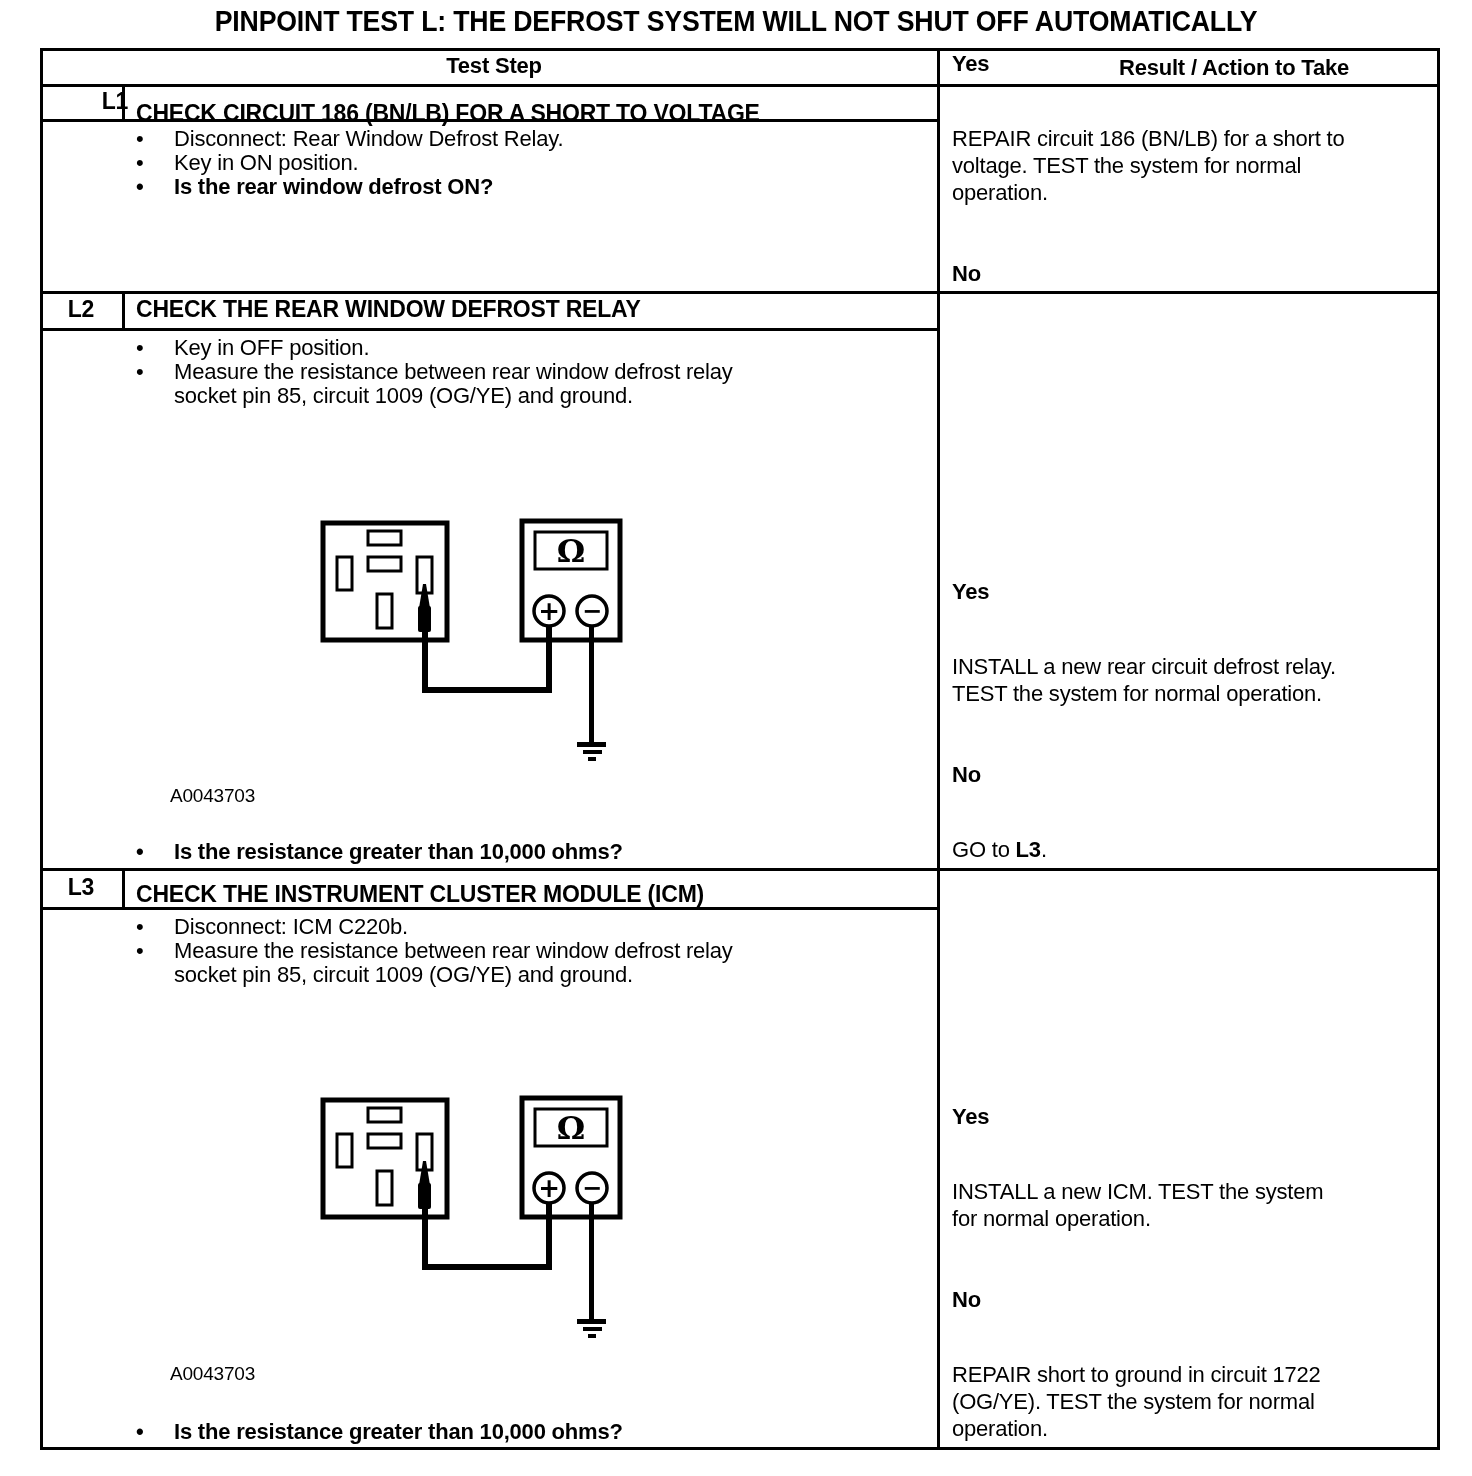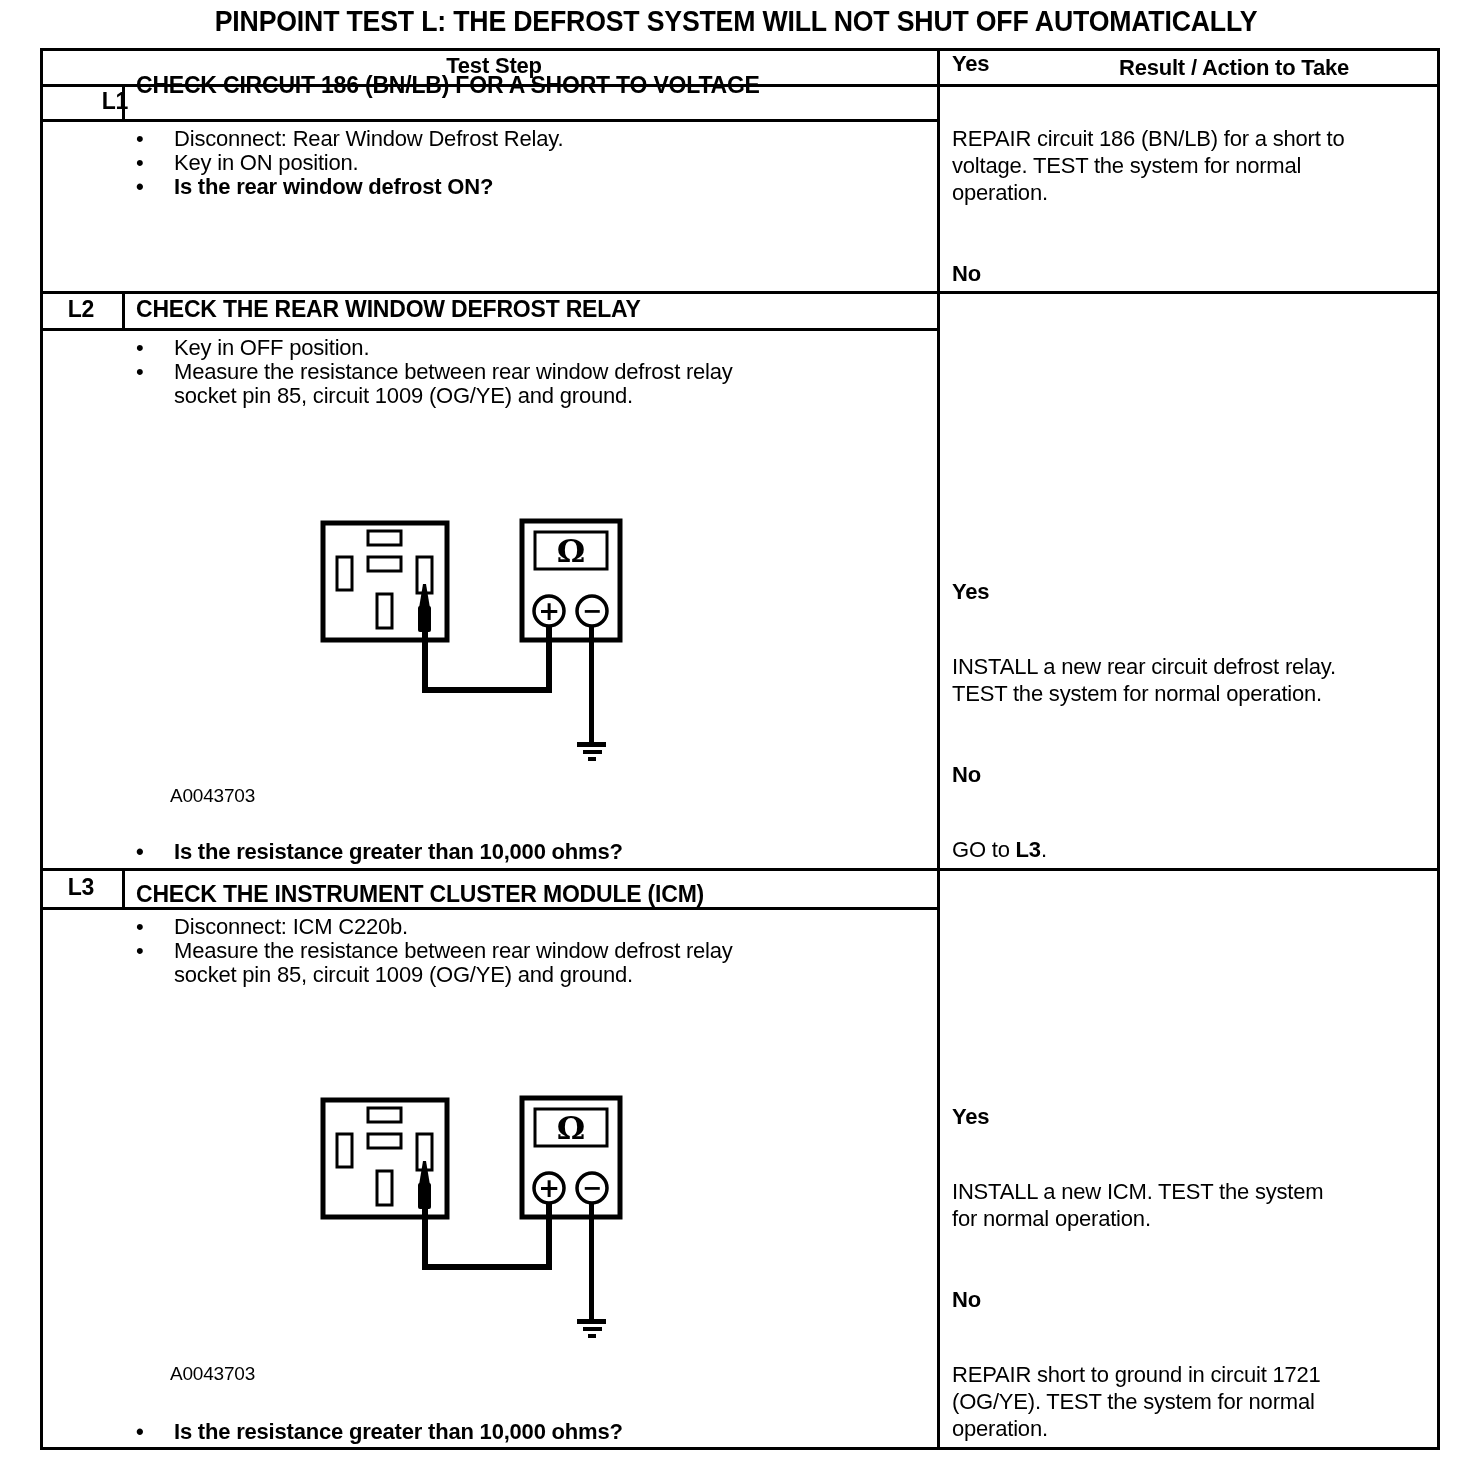--- a/index.html
+++ b/index.html
@@ -61,21 +61,21 @@
   <div class="line" style="left:122px;top:291px;width:3px;height:40px;"></div>
   <div class="line" style="left:40px;top:868px;width:1400px;height:3px;"></div>
 
   <div class="line" style="left:40px;top:907px;width:900px;height:3px;"></div>
   <div class="line" style="left:122px;top:868px;width:3px;height:42px;"></div>
 
   <div class="abs th" style="left:44px;top:48px;width:900px;height:36px;">Test Step</div>
   <div class="abs th" style="left:984px;top:48px;width:500px;height:40px;">Result / Action to Take</div>
 
   <div class="abs step-id" style="left:40px;top:84px;width:82px;height:35px;margin-left:34px;">L1</div>
-  <div class="abs step-title" style="left:136px;top:68px;width:800px;height:35px;">CHECK CIRCUIT 186 (BN/LB) FOR A SHORT TO VOLTAGE</div>
+  <div class="abs step-title" style="left:136px;top:96px;width:800px;height:35px;">CHECK CIRCUIT 186 (BN/LB) FOR A SHORT TO VOLTAGE</div>
 
   <div class="abs bullets" style="left:136px;top:127px;width:700px;">
     <div class="bullet-row">
       <span class="bullet-marker">•</span>
       <span class="bullet-text">Disconnect: Rear Window Defrost Relay.</span>
     </div>
     <div class="bullet-row">
       <span class="bullet-marker">•</span>
       <span class="bullet-text">Key in ON position.</span>
     </div>
@@ -195,18 +195,18 @@
       <span class="bullet-marker">•</span>
       <span class="bullet-text">Is the resistance greater than 10,000 ohms?</span>
     </div>
   </div>
 
   <div class="abs result-cell" style="left:952px;top:868px;width:480px;height:582px;padding-bottom:8px;">
     <p class="res-label">Yes</p>
     <p>INSTALL a new ICM. TEST the system
 for normal operation.</p>
     <p class="res-label no-para">No</p>
-    <p>REPAIR short to ground in circuit 1721
+    <p>REPAIR short to ground in circuit 1722
 (OG/YE). TEST the system for normal
 operation.</p>
   </div>
 
 </div>
 
 </body></html>

